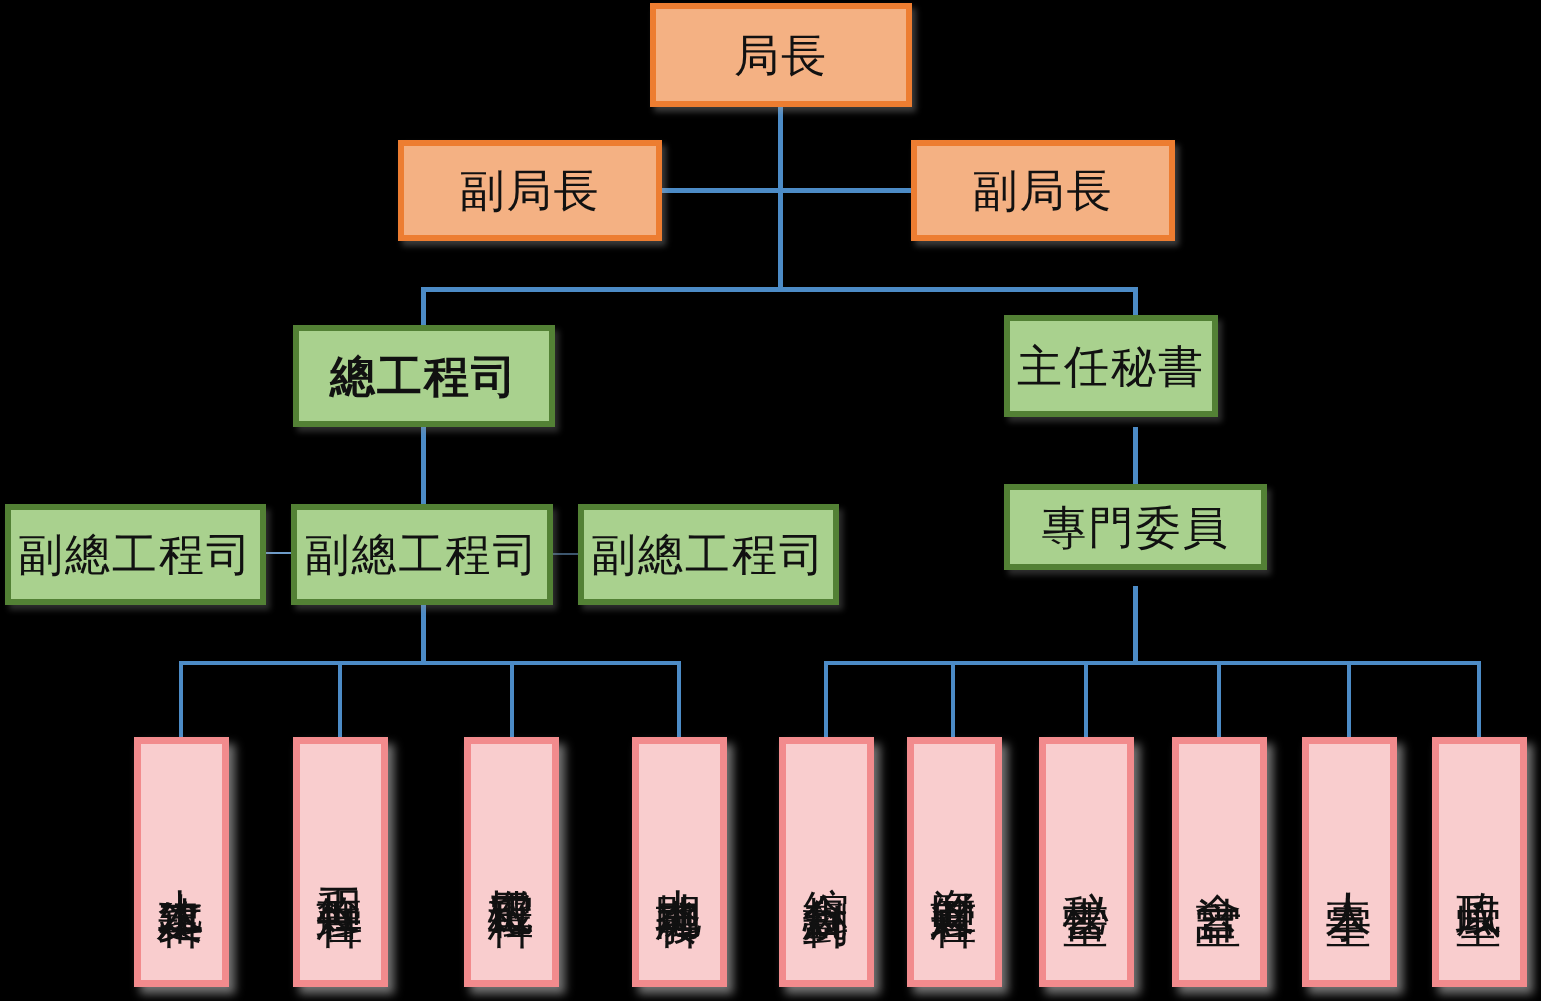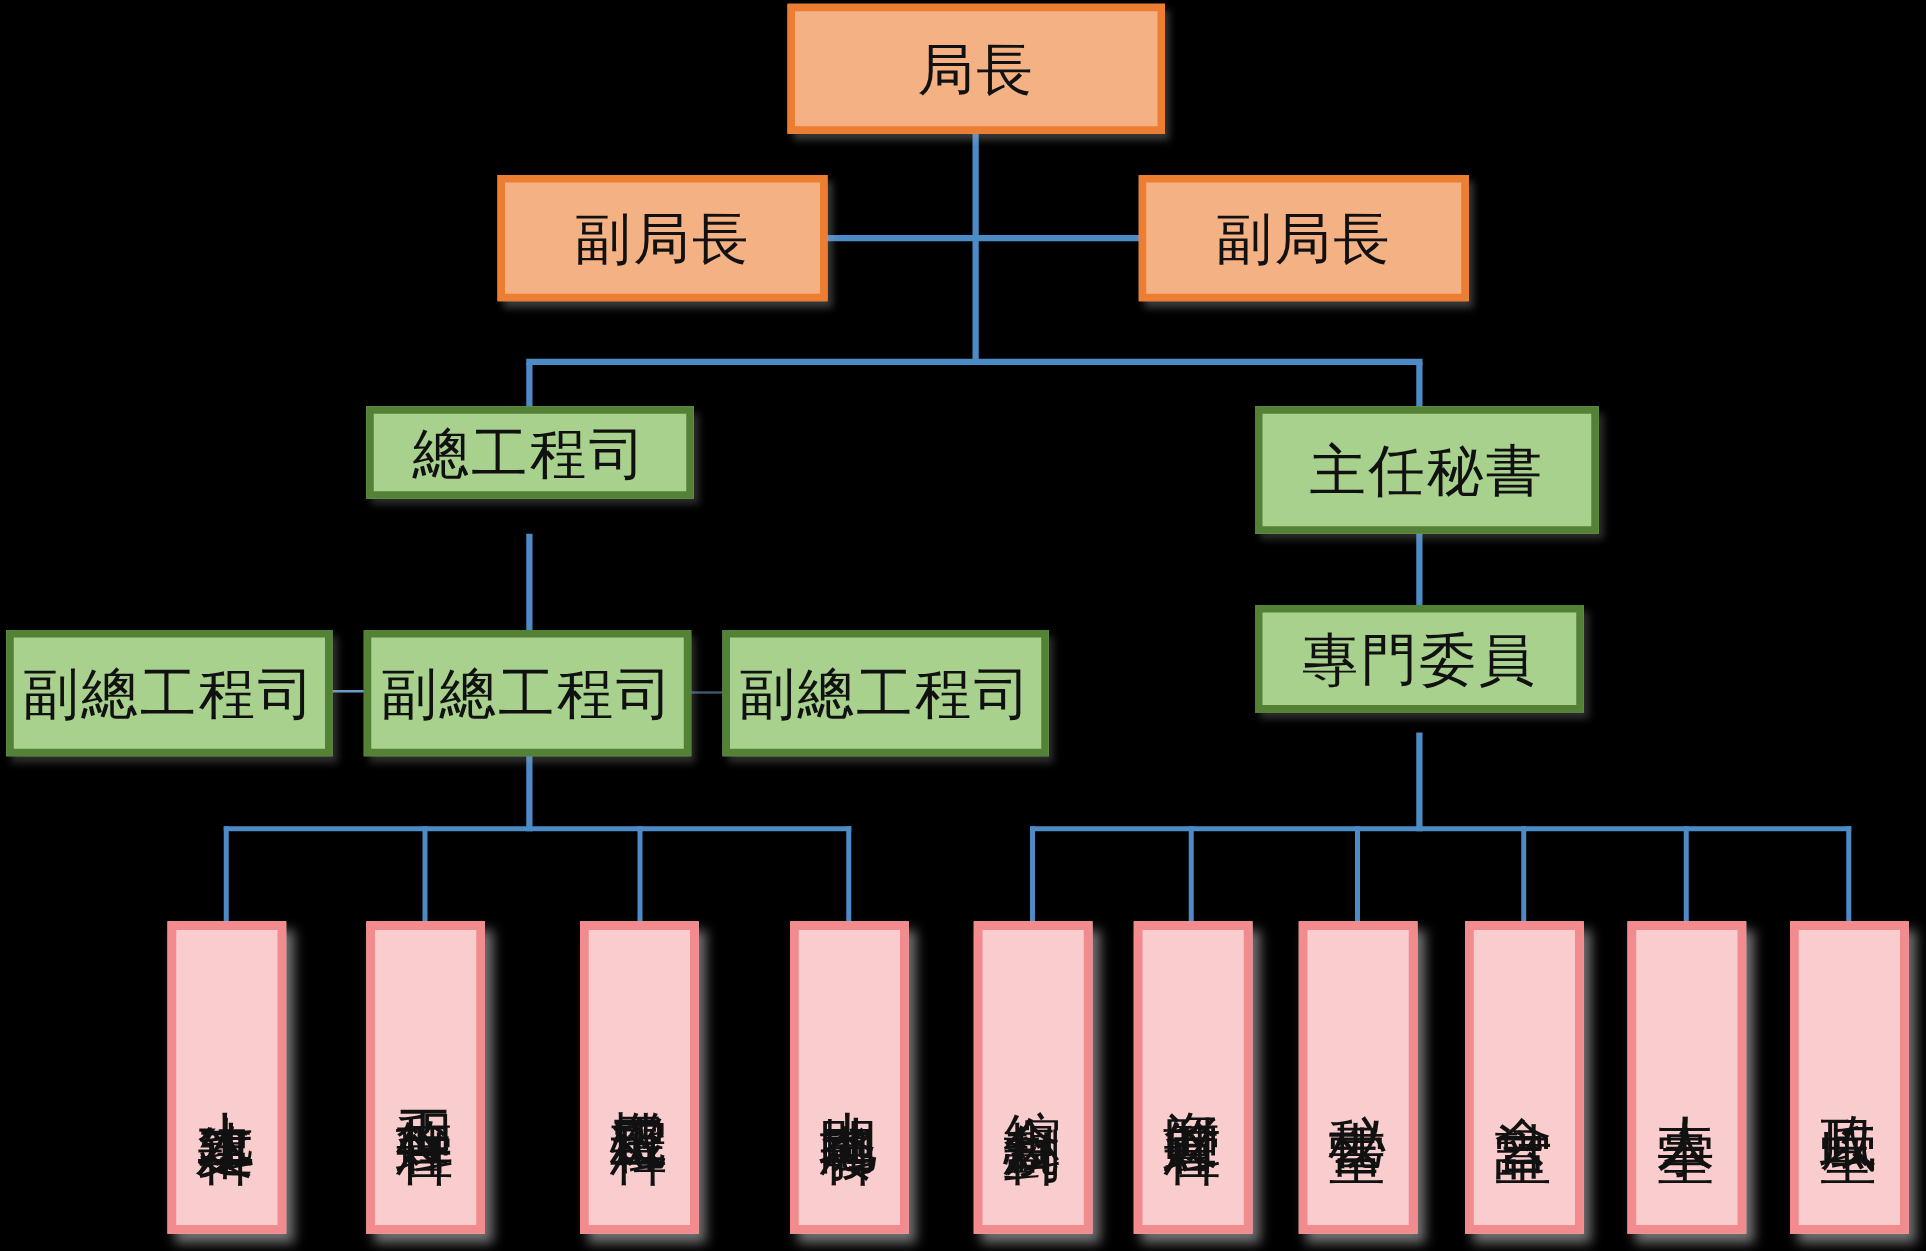--- a/index.html
+++ b/index.html
@@ -70,35 +70,35 @@
   <div class="line" style="left:677px;top:661px;width:4px;height:78px;"></div>
   <div class="line" style="left:1133px;top:586px;width:5px;height:79px;"></div>
   <div class="line" style="left:824px;top:661px;width:657px;height:4px;"></div>
   <div class="line" style="left:824px;top:661px;width:4px;height:78px;"></div>
   <div class="line" style="left:951px;top:661px;width:4px;height:78px;"></div>
   <div class="line" style="left:1084px;top:661px;width:4px;height:78px;"></div>
   <div class="line" style="left:1217px;top:661px;width:4px;height:78px;"></div>
   <div class="line" style="left:1347px;top:661px;width:4px;height:78px;"></div>
   <div class="line" style="left:1477px;top:661px;width:4px;height:78px;"></div>
 
-  <div class="box orange" style="left:630px;top:3px;width:302px;height:104px;">
+  <div class="box orange" style="left:650px;top:3px;width:262px;height:104px;">
     <span>局長</span>
   </div>
 
   <div class="box orange" style="left:398px;top:140px;width:264px;height:101px;">
     <span>副局長</span>
   </div>
   <div class="box orange" style="left:911px;top:140px;width:264px;height:101px;">
     <span>副局長</span>
   </div>
 
-  <div class="box green" style="left:293px;top:325px;width:262px;height:74px;">
+  <div class="box green" style="left:293px;top:325px;width:262px;height:102px;font-weight:bold;">
     <span>總工程司</span>
   </div>
-  <div class="box green" style="left:1004px;top:325px;width:275px;height:102px;">
+  <div class="box green" style="left:1004px;top:315px;width:214px;height:102px;">
     <span>主任秘書</span>
   </div>
 
   <div class="box green" style="left:5px;top:504px;width:261px;height:101px;">
     <span>副總工程司</span>
   </div>
   <div class="box green" style="left:291px;top:504px;width:262px;height:101px;">
     <span>副總工程司</span>
   </div>
   <div class="box green" style="left:578px;top:504px;width:261px;height:101px;">

